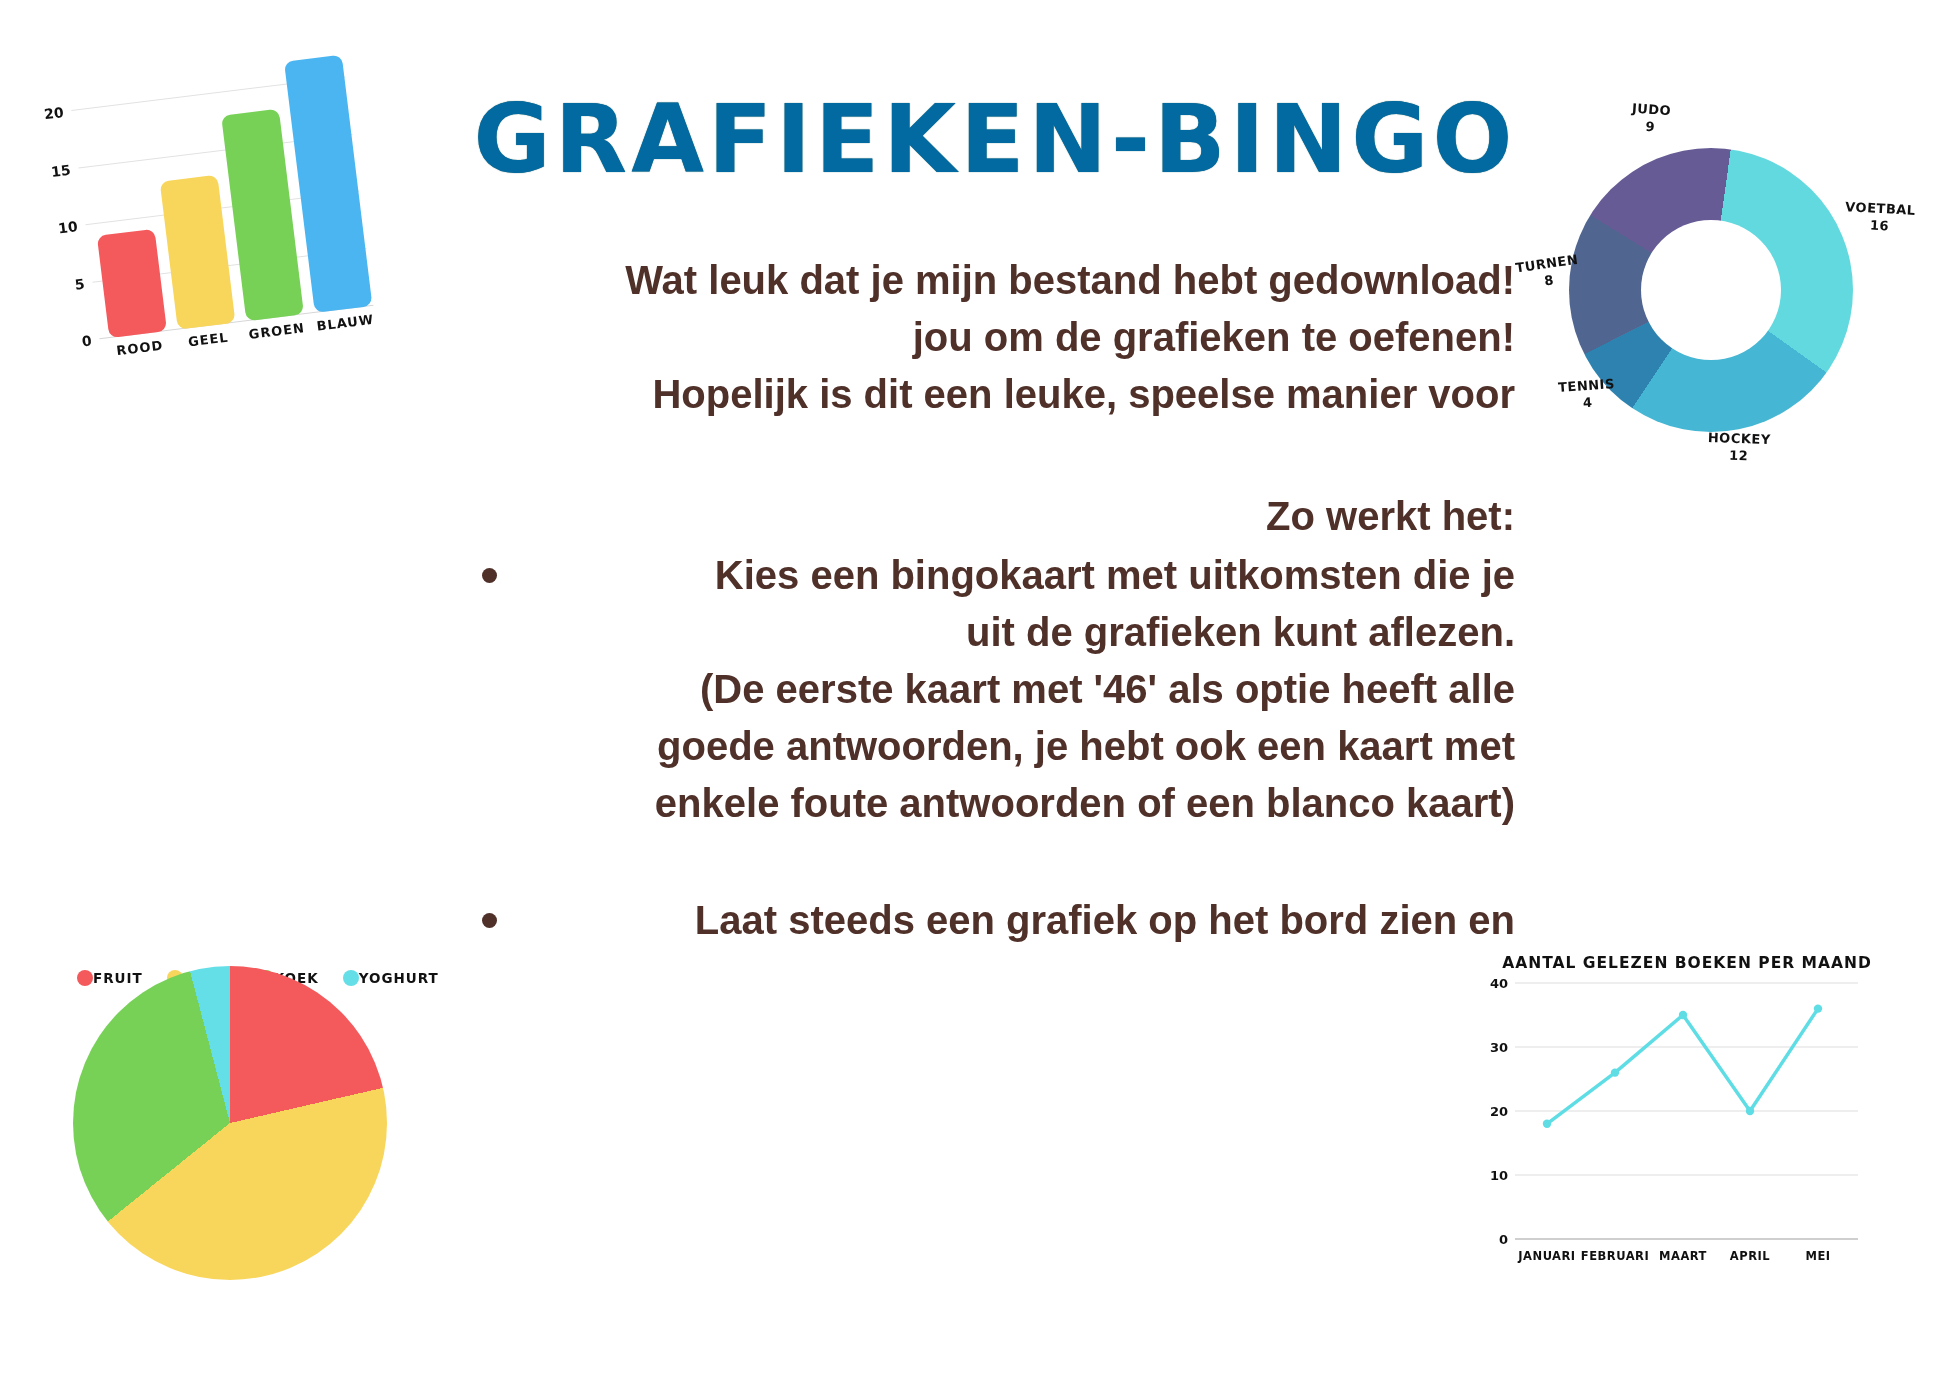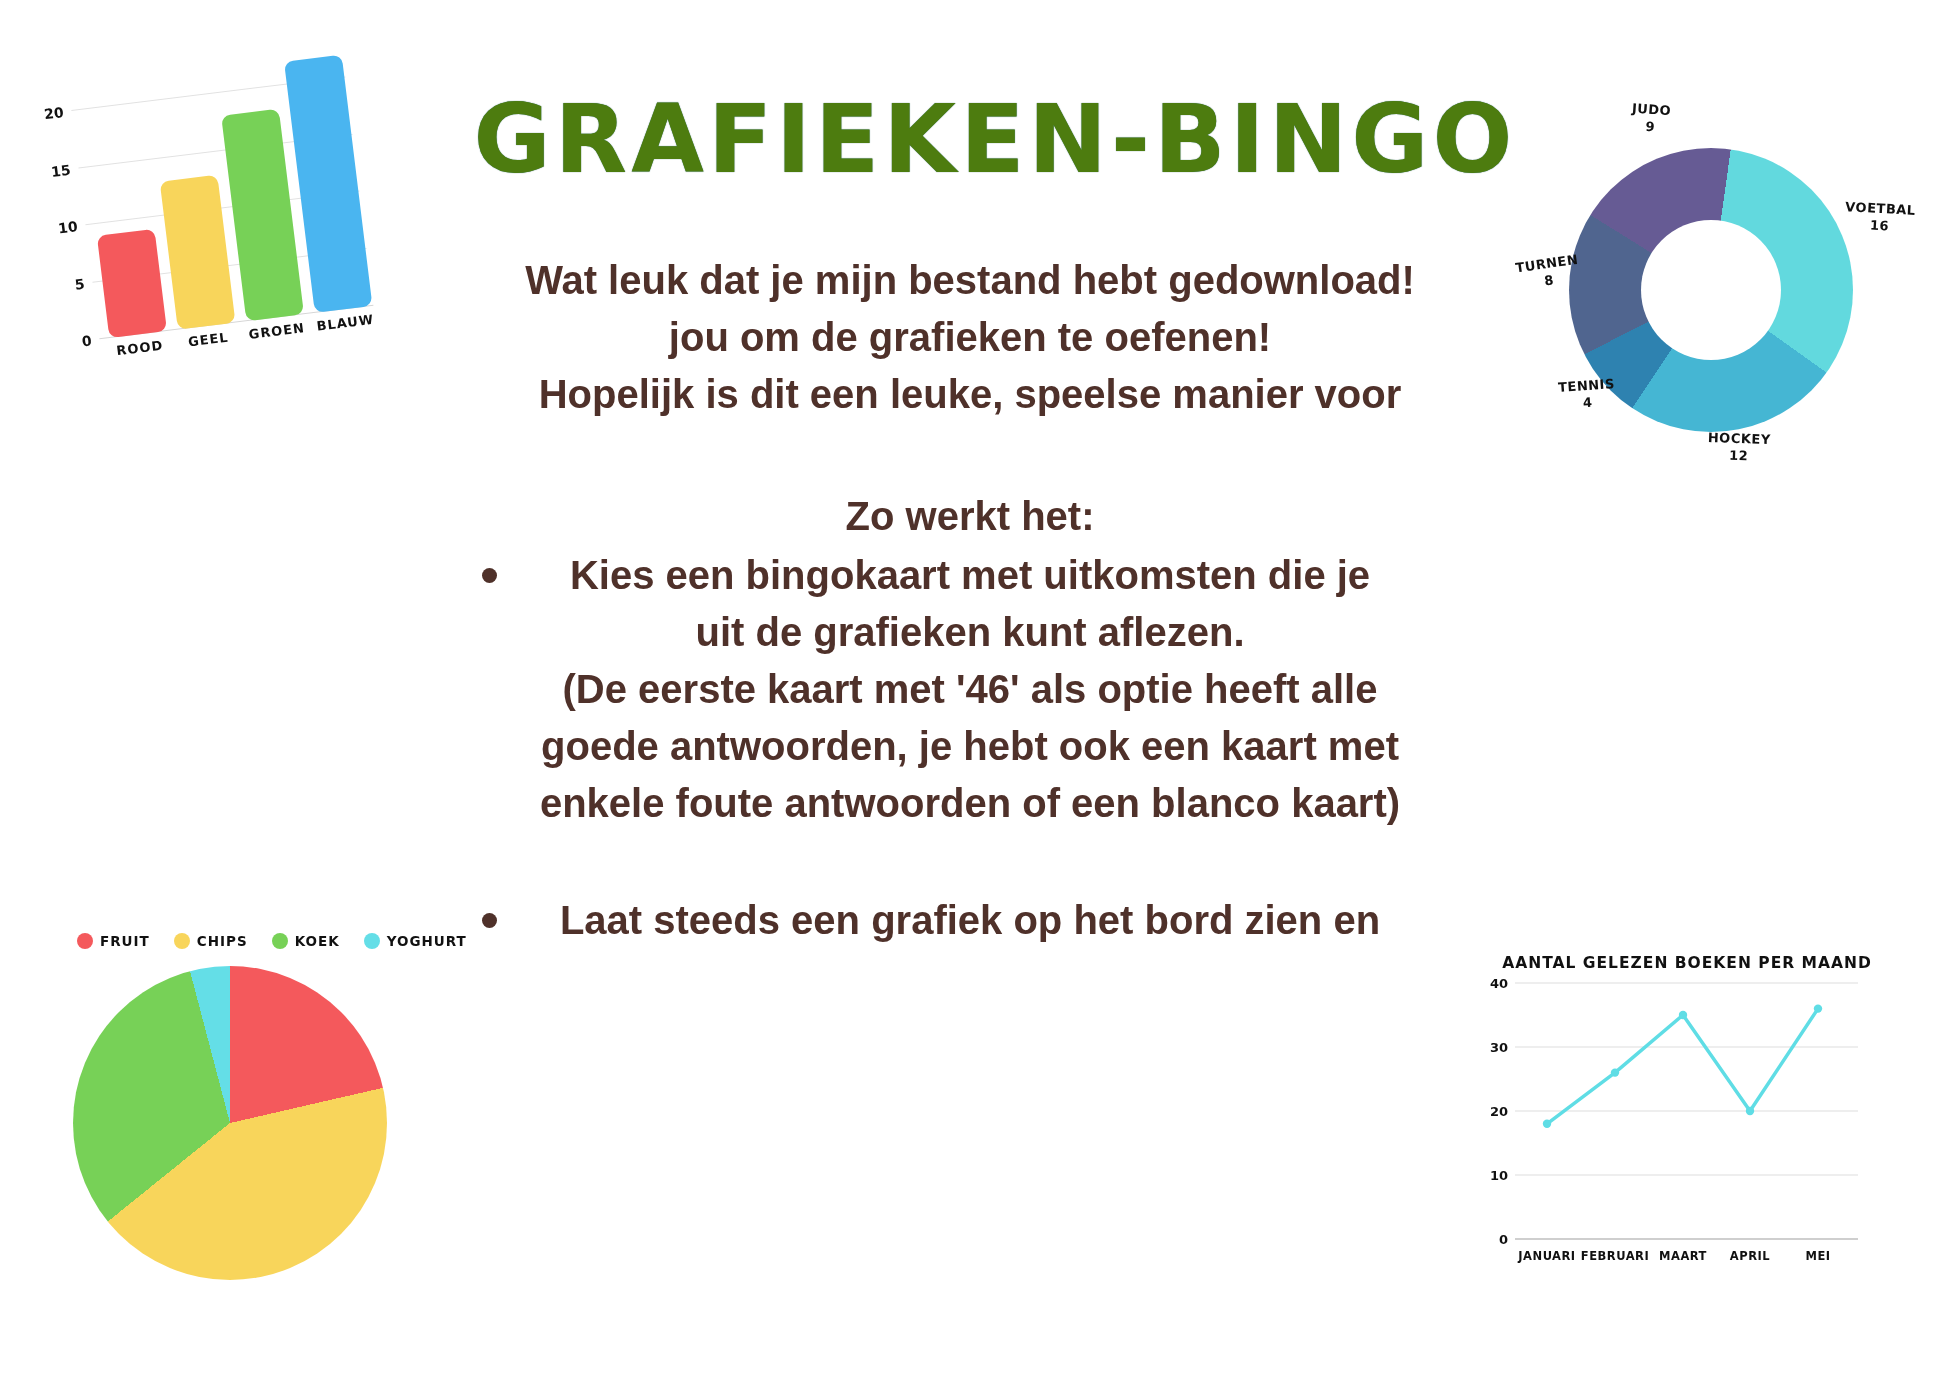--- a/index.html
+++ b/index.html
@@ -1,42 +1,42 @@
 <!DOCTYPE html>
 <html><head>
 <meta charset="utf-8">
 <style>
   html,body{margin:0;padding:0;background:#fff;}
   .canvas{position:relative;width:1946px;height:1376px;background:#ffffff;overflow:hidden;
           font-family:"Liberation Sans",sans-serif;}
   
   .page-title{position:absolute;left:420px;top:22px;width:1150px;text-align:center;
     font-family:"DejaVu Sans",sans-serif;font-weight:800;font-size:94px;letter-spacing:4px;
-    color:#4d7c0f;text-shadow:0 0 1px #1d5f5b;}
-  .body-block{position:absolute;left:425px;width:1090px;text-align:center;
+    color:#0369a1;text-shadow:0 0 1px #1d5f5b;}
+  .body-block{position:absolute;left:425px;width:1090px;text-align:right;
     font-weight:600;color:#4f312a;font-size:40px;line-height:57px;}
   .bullet-dot{position:absolute;width:15px;height:15px;border-radius:50%;background:#4f312a;}
   
   .hand{font-family:"DejaVu Sans",sans-serif;font-weight:700;color:#111;}
   
   .bar-chart-wrap{position:absolute;left:28px;top:26px;width:345px;height:360px;
     transform:rotate(-7deg);transform-origin:50% 50%;}
   .bc-plot{position:absolute;left:56px;top:12px;width:276px;height:288px;}
   .bc-grid{position:absolute;left:0;width:100%;height:1px;background:#e2e2e2;}
   .bc-ylab{position:absolute;right:284px;width:40px;text-align:right;font-size:14px;}
   .bc-bar{position:absolute;bottom:0;width:58px;border-radius:9px;}
   .bc-xlab{position:absolute;top:294px;width:58px;text-align:center;font-size:13px;letter-spacing:1px;}
   
   .donut-wrap{position:absolute;left:1500px;top:95px;width:446px;height:400px;}
   .donut{position:absolute;left:69px;top:53px;width:284px;height:284px;border-radius:50%;}
   .donut-hole{position:absolute;left:141px;top:125px;width:140px;height:140px;border-radius:50%;background:#fff;}
   .donut-label{position:absolute;text-align:center;font-size:13px;line-height:17px;letter-spacing:.5px;}
   
   .pie-legend{position:absolute;left:77px;top:933px;display:flex;gap:24px;align-items:center;}
-  .legend-item{display:flex;align-items:center;gap:7px;}
+  .legend-item{display:flex;align-items:center;margin-top:37px;}
   .legend-dot{width:16px;height:16px;border-radius:50%;}
   .legend-label{font-size:13.5px;letter-spacing:1px;}
   .pie{position:absolute;left:73px;top:966px;width:314px;height:314px;border-radius:50%;}
   
   .line-chart{position:absolute;left:1490px;top:942px;}
 </style>
 </head>
 <body>
 
 <div class="canvas">

